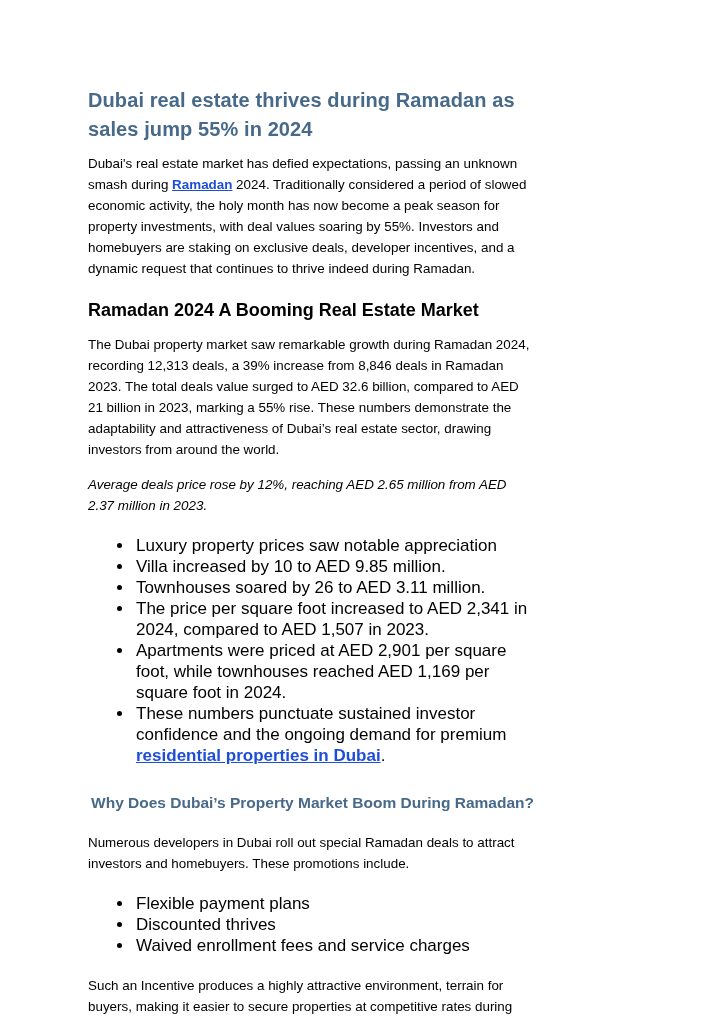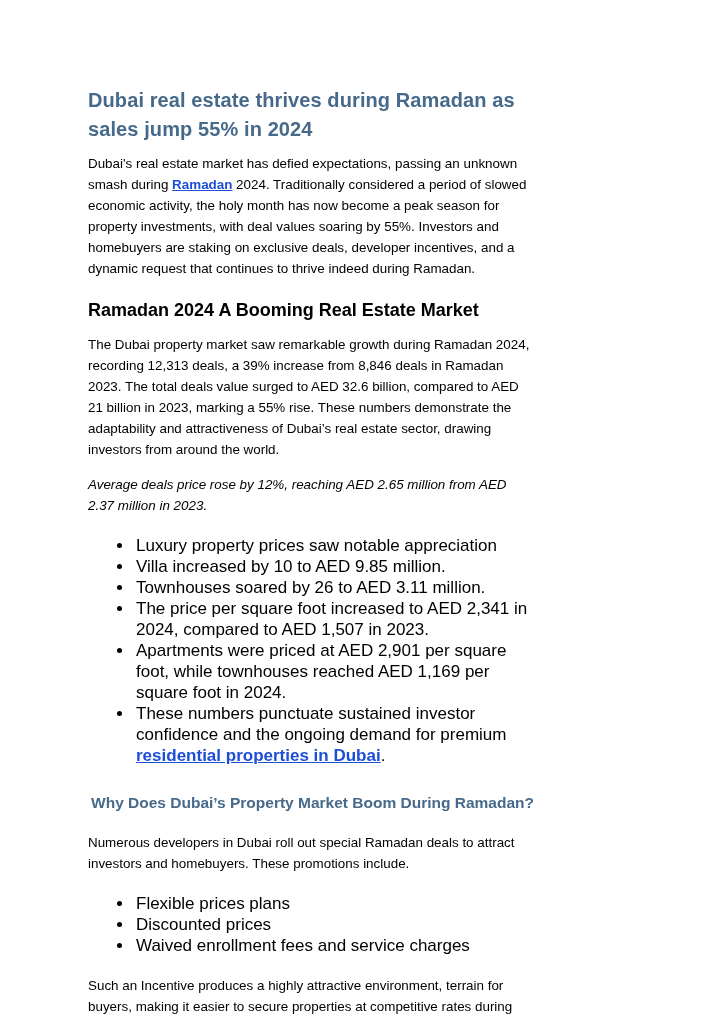--- a/index.html
+++ b/index.html
@@ -98,22 +98,22 @@
       <span>These numbers punctuate sustained investor confidence and the ongoing demand for premium </span><a class="doc-link">residential properties in Dubai</a><span>.</span>
     </li>
   </ul>
 
   <h2 class="h-slate" style="margin-top:26px; margin-bottom:6px;text-align:right;">Why Does Dubai’s Property Market Boom During Ramadan?</h2>
 
 
   <p class="body-text" style="margin-top:18px; margin-bottom:0;">Numerous developers in Dubai roll out special Ramadan deals to attract investors and homebuyers. These promotions include.</p>
 
   <ul class="doc-list">
-    <li>Flexible prices plans</li>
-    <li>Discounted prices</li>
+    <li>Flexible payment plans</li>
+    <li>Discounted thrives</li>
     <li>Waived enrollment fees and service charges</li>
   </ul>
 
   <p class="body-text">Such an Incentive produces a highly attractive environment, terrain for buyers, making it easier to secure properties at competitive rates during Ramadan.</p>
 
   <h3 class="h-black" style="margin-top:18px;">2. Motivated Buyers &amp; Sellers</h3>
 
 </div>
 
 </body></html>

